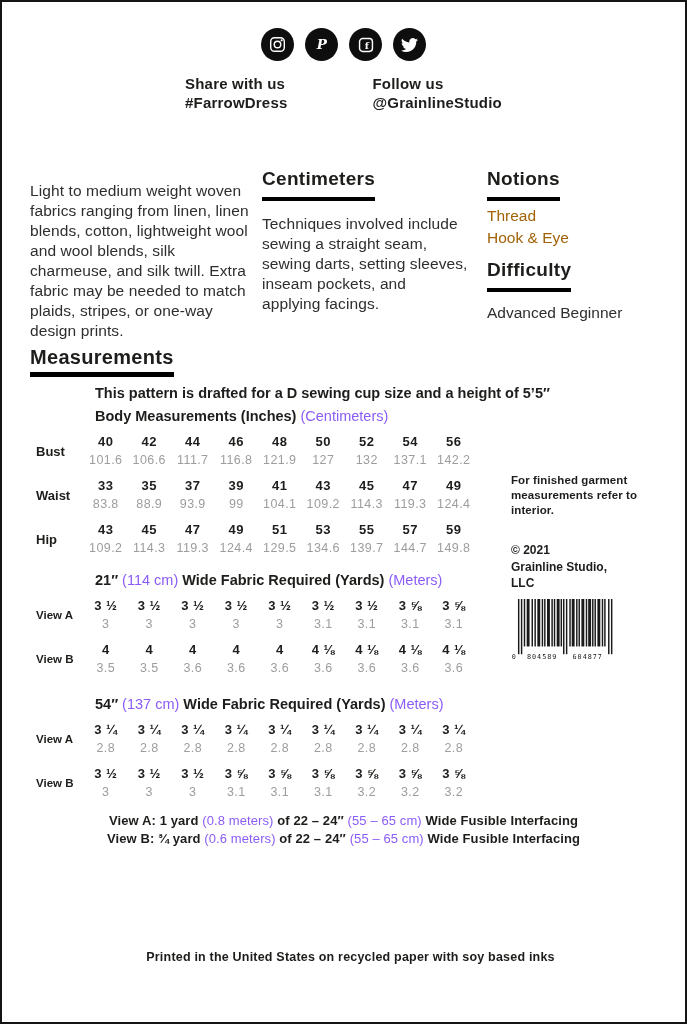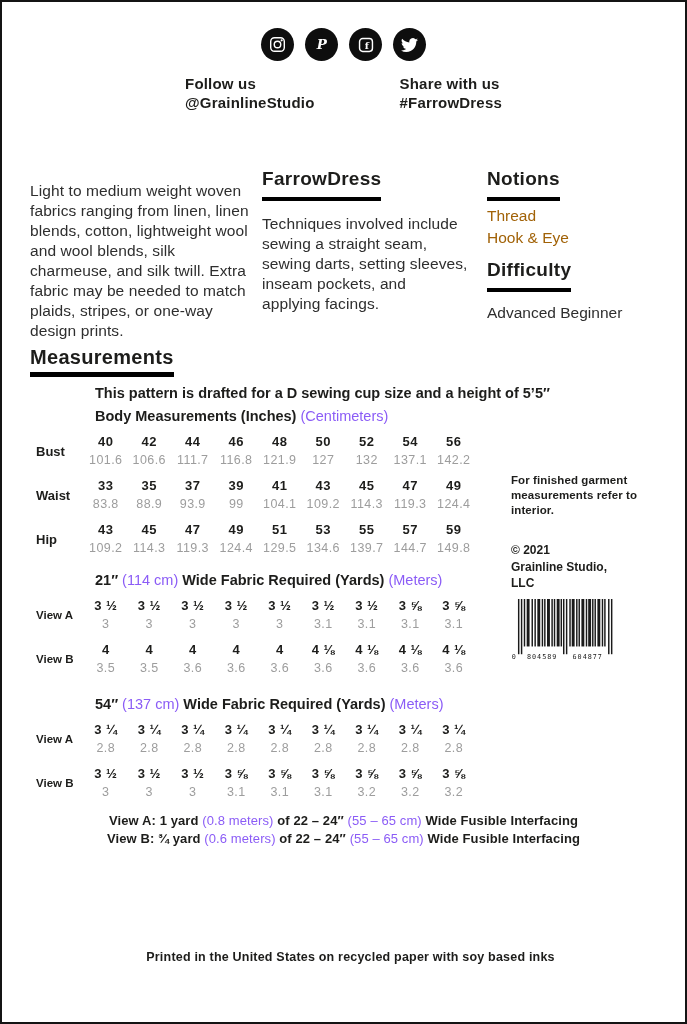--- a/index.html
+++ b/index.html
@@ -87,36 +87,36 @@
         </svg>
       </span>
       <span class="icon-circle">
         <svg viewBox="0 0 16 16" width="17" height="17" aria-hidden="true">
           <path fill="#fff" d="M5.026 15c6.038 0 9.341-5.003 9.341-9.334 0-.14 0-.282-.006-.422A6.685 6.685 0 0 0 16 3.542a6.658 6.658 0 0 1-1.889.518 3.301 3.301 0 0 0 1.447-1.817 6.533 6.533 0 0 1-2.087.793A3.286 3.286 0 0 0 7.875 6.03a9.325 9.325 0 0 1-6.767-3.429 3.289 3.289 0 0 0 1.018 4.382A3.323 3.323 0 0 1 .64 6.575v.045a3.288 3.288 0 0 0 2.632 3.218 3.203 3.203 0 0 1-.865.115 3.23 3.23 0 0 1-.614-.057 3.283 3.283 0 0 0 3.067 2.277A6.588 6.588 0 0 1 .78 13.58a6.32 6.32 0 0 1-.78-.045A9.344 9.344 0 0 0 5.026 15z"></path>
         </svg>
       </span>
     </div>
     <div class="social-text">
       <div class="social-blk">
+        <div>Share with us</div>
+        <div>#FarrowDress</div>
+      </div>
+      <div class="social-blk">
         <div>Follow us</div>
         <div>@GrainlineStudio</div>
       </div>
-      <div class="social-blk">
-        <div>Share with us</div>
-        <div>#FarrowDress</div>
-      </div>
     </div>
   </div>
 
   <div class="info">
     <div class="fabrics">
       <p class="col-body">Light to medium weight woven fabrics ranging from linen, linen blends, cotton, lightweight wool and wool blends, silk charmeuse, and silk twill. Extra fabric may be needed to match plaids, stripes, or one-way design prints.</p>
     </div>
     <div class="techniques">
-      <span class="h-rule">FarrowDress</span>
+      <span class="h-rule">Centimeters</span>
       <p class="col-body">Techniques involved include sewing a straight seam, sewing darts, setting sleeves, inseam pockets, and applying facings.</p>
     </div>
     <div>
       <span class="h-rule">Notions</span>
       <div class="notions-list">
         <div>Thread</div>
         <div>Hook &amp; Eye</div>
       </div>
       <div class="difficulty-head">
         <span class="h-rule">Difficulty</span>

